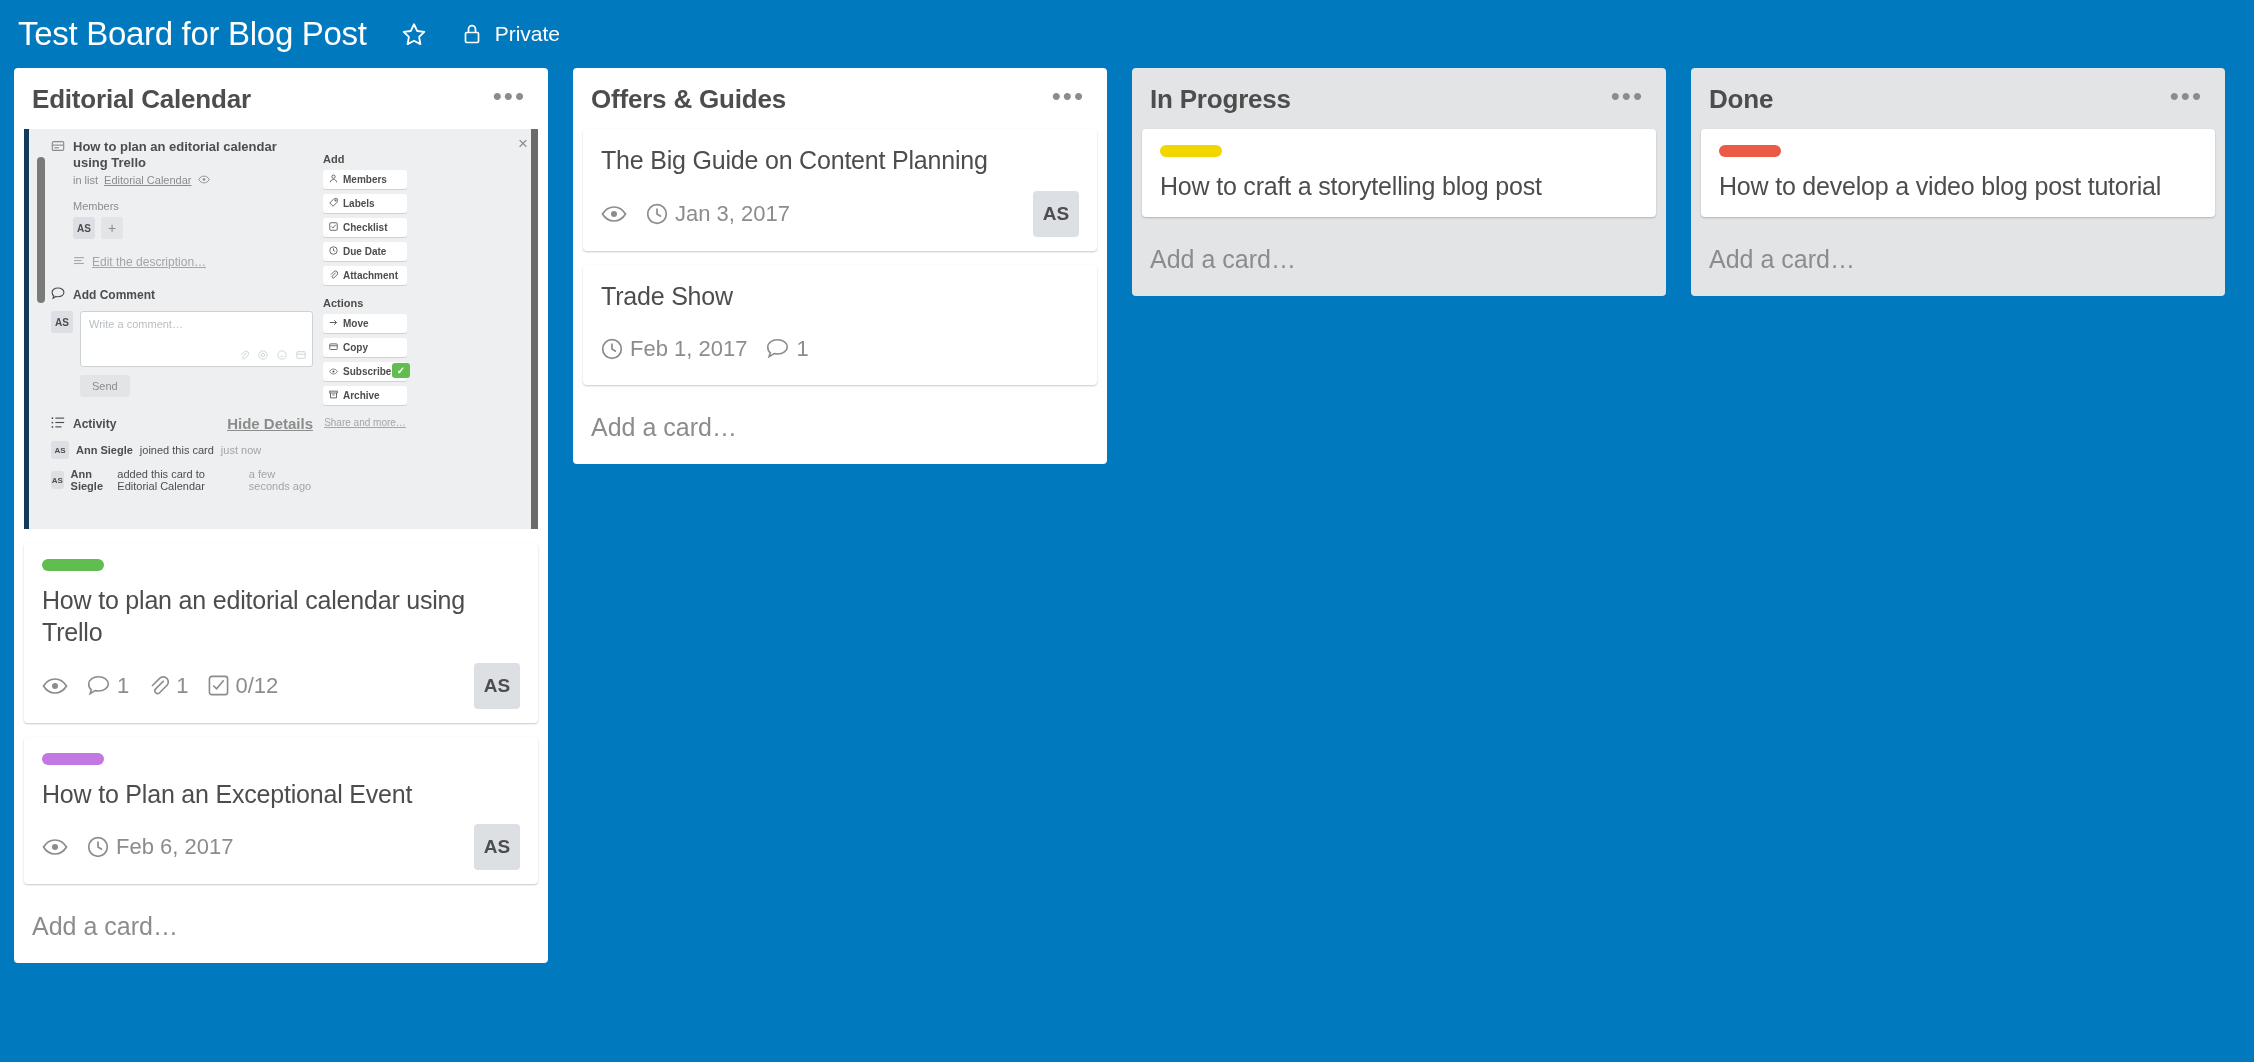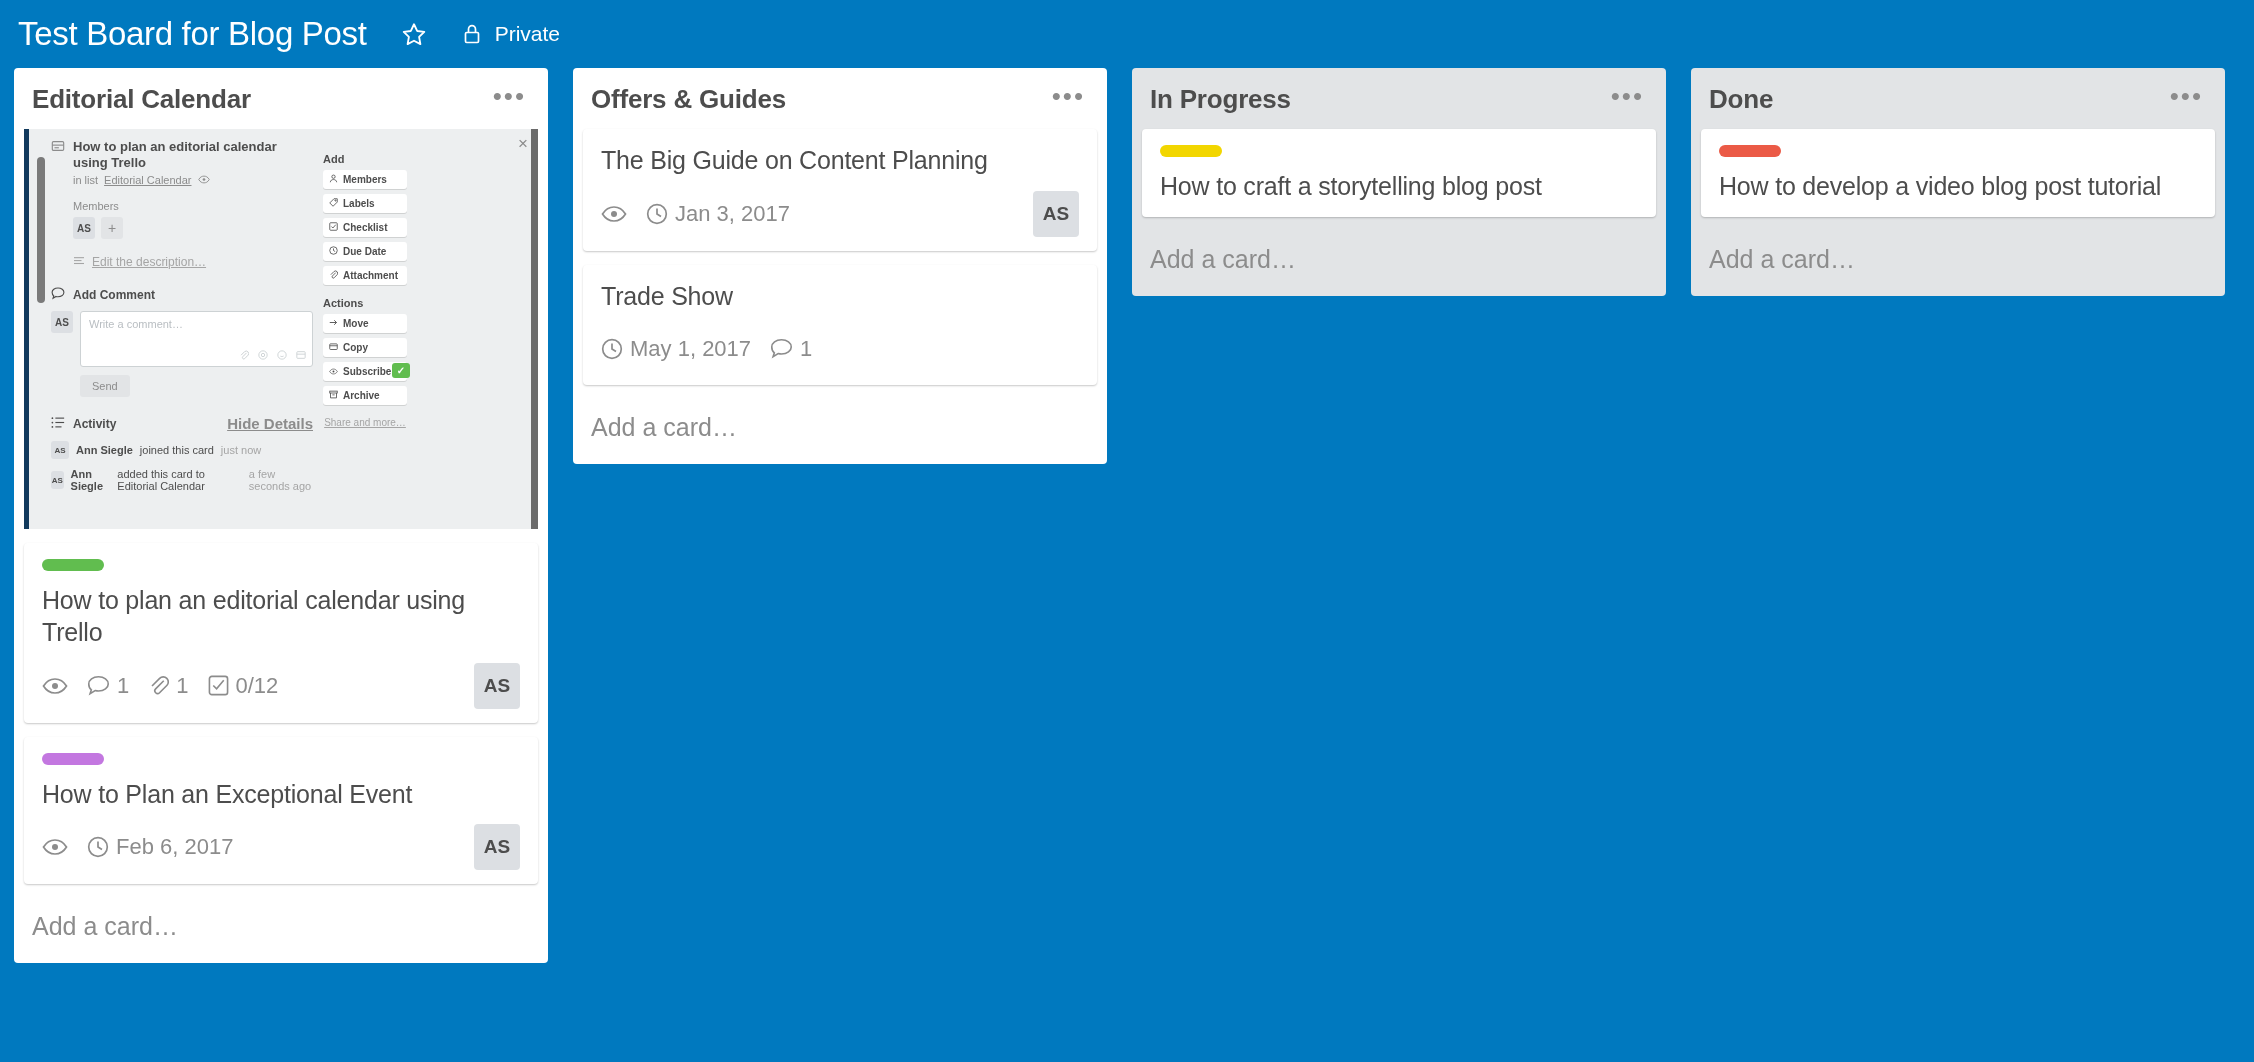--- a/index.html
+++ b/index.html
@@ -593,21 +593,21 @@
         <div class="card-title">Trade Show</div>
         <div class="card-bottom">
           <div class="badges">
             <span class="badge">
               <span>
                 <svg width="22" height="22" viewBox="0 0 22 22" fill="none" stroke="#8c8c8c" stroke-width="1.7">
                   <circle cx="11" cy="11" r="9.3"></circle>
                     <polyline points="11,5.5 11,11 15,13.5"></polyline>
                 </svg>
               </span>
-              <span>May 1, 2017</span>
+              <span>Feb 1, 2017</span>
             </span>
             <span class="badge">
               <span>
                 <svg width="23" height="21" viewBox="0 0 24 22" fill="none" stroke="#8c8c8c" stroke-width="1.7">
                   <path d="M12 1.8c5.9 0 10.2 3.3 10.2 7.5s-4.3 7.5-10.2 7.5c-1.2 0-2.4-.2-3.5-.5L3.2 19.5l1.3-4C2.8 14.2 1.8 11.9 1.8 9.3c0-4.2 4.3-7.5 10.2-7.5z"></path>
                 </svg>
               </span>
               <span>1</span>
             </span>
           </div>

